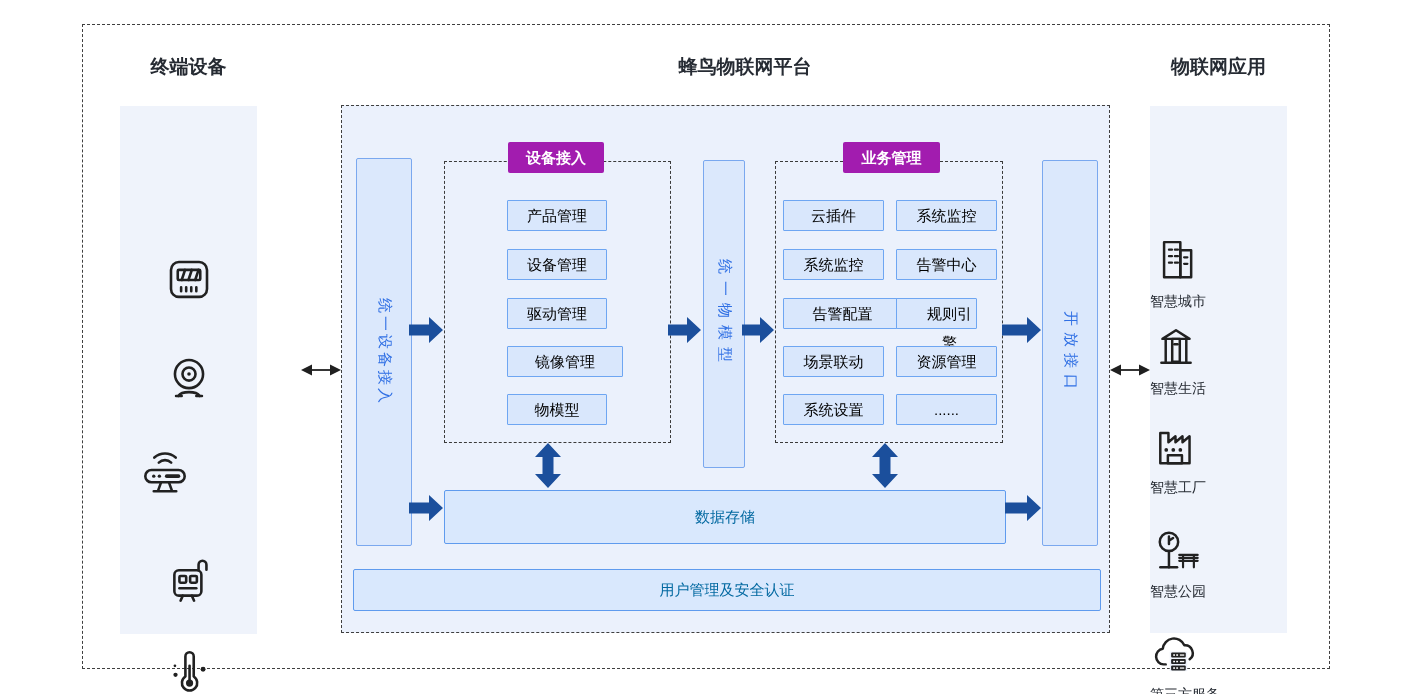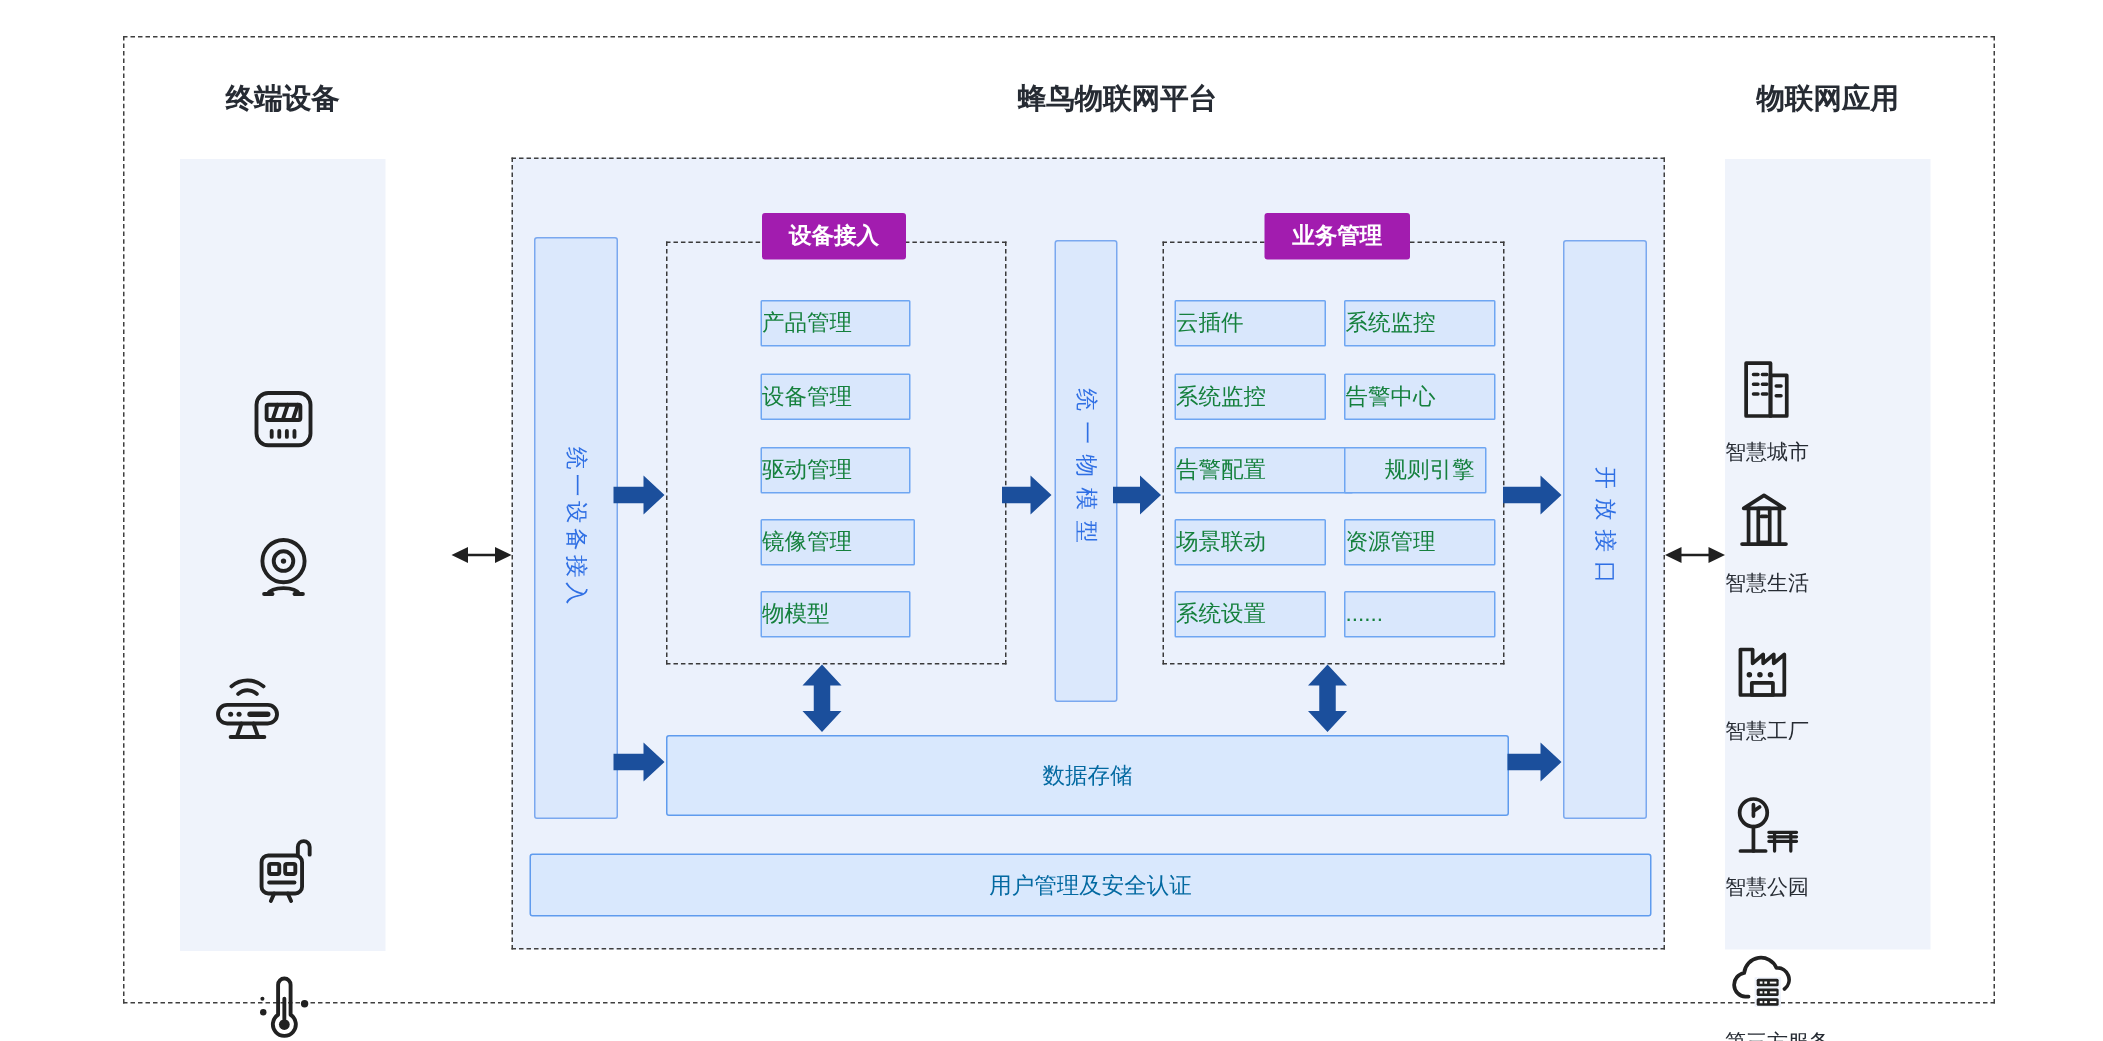--- a/index.html
+++ b/index.html
@@ -12,22 +12,22 @@
   .panel{background:#eff3fb;}
   .platform{left:341px;top:105px;width:769px;height:528px;background:#ebf1fc;
             border:1.6px dashed #3f3f3f;box-sizing:border-box;}
   .platform > .abs{position:absolute;}
   .vbar{background:#dbe8fc;border:1px solid #7aa8ef;border-radius:2px;}
   .vtext{position:absolute;left:50%;top:50%;transform:translate(-50%,-50%) rotate(90deg);
          white-space:nowrap;color:#2f6fe4;font-size:15px;letter-spacing:3px;}
   .group{border:1.6px dashed #3a3a3a;box-sizing:border-box;}
   .gheader{background:#a21caf;color:#fff;font-size:15px;font-weight:600;
            text-align:center;line-height:31px;border-radius:2px;}
-  .ibox{background:#d9e7fc;border:1px solid #6ea6f2;border-radius:1px;color:#15803d;
-        font-size:15px;text-align:left;line-height:29px;height:31px;box-sizing:border-box;}
+  .ibox{background:#d9e7fc;border:1px solid #6ea6f2;border-radius:1px;color:#000000;
+        font-size:15px;text-align:center;line-height:29px;height:31px;box-sizing:border-box;}
   .wbar{background:#d9e8fd;border:1px solid #5f9bee;border-radius:2px;color:#0369a1;
         font-size:15px;text-align:center;box-sizing:border-box;
         display:flex;align-items:center;justify-content:center;}
   .sdk{left:212px;top:343px;width:88px;height:54px;background:#d9e7fc;
        border:1px solid #4d8df0;border-radius:2px;color:#3976e8;font-size:15px;
        display:flex;align-items:center;justify-content:center;}
   .icon{stroke:#212121;stroke-width:2.3;fill:none;stroke-linecap:round;stroke-linejoin:round;}
   .iconwrap{position:absolute;left:50%;transform:translateX(-50%);}
   .app{position:absolute;left:0;width:100%;display:flex;flex-direction:column;
        align-items:flex-start;gap:7px;}
@@ -101,37 +101,37 @@
 
     <div class="abs vbar" style="left:14px;top:52px;width:54px;height:386px;">
       <span class="vtext">统一设备接入</span>
     </div>
 
     <div class="abs group" style="left:102px;top:55px;width:227px;height:282px;"></div>
     <div class="abs gheader" style="left:166px;top:36px;width:96px;height:31px;">设备接入</div>
     <div class="abs ibox" style="left:165px;top:94px;width:100px;">产品管理</div>
     <div class="abs ibox" style="left:165px;top:143px;width:100px;">设备管理</div>
     <div class="abs ibox" style="left:165px;top:192px;width:100px;">驱动管理</div>
-    <div class="abs ibox" style="left:165px;top:240px;width:103px;">镜像管理</div>
+    <div class="abs ibox" style="left:165px;top:240px;width:116px;">镜像管理</div>
     <div class="abs ibox" style="left:165px;top:288px;width:100px;">物模型</div>
 
     <div class="abs vbar" style="left:361px;top:54px;width:40px;height:306px;">
       <span class="vtext" style="letter-spacing:7px;">统一物模型</span>
     </div>
 
     <div class="abs group" style="left:433px;top:55px;width:228px;height:282px;"></div>
     <div class="abs gheader" style="left:501px;top:36px;width:97px;height:31px;">业务管理</div>
     <div class="abs ibox" style="left:441px;top:94px;width:101px;">云插件</div>
     <div class="abs ibox" style="left:441px;top:143px;width:101px;">系统监控</div>
     <div class="abs ibox" style="left:441px;top:192px;width:119px;">告警配置</div>
     <div class="abs ibox" style="left:441px;top:240px;width:101px;">场景联动</div>
     <div class="abs ibox" style="left:441px;top:288px;width:101px;">系统设置</div>
     <div class="abs ibox" style="left:554px;top:94px;width:101px;">系统监控</div>
     <div class="abs ibox" style="left:554px;top:143px;width:101px;">告警中心</div>
-    <div class="abs ibox" style="left:554px;top:192px;width:95px;padding-left:26px;">规则引擎</div>
+    <div class="abs ibox" style="left:554px;top:192px;width:81px;padding-left:26px;">规则引擎</div>
     <div class="abs ibox" style="left:554px;top:240px;width:101px;">资源管理</div>
     <div class="abs ibox" style="left:554px;top:288px;width:101px;">......</div>
 
     <div class="abs vbar" style="left:700px;top:54px;width:54px;height:384px;">
       <span class="vtext" style="letter-spacing:6px;">开放接口</span>
     </div>
 
     <div class="abs wbar" style="left:102px;top:384px;width:562px;height:54px;">数据存储</div>
 
     <div class="abs wbar" style="left:11px;top:463px;width:748px;height:42px;">用户管理及安全认证</div>

